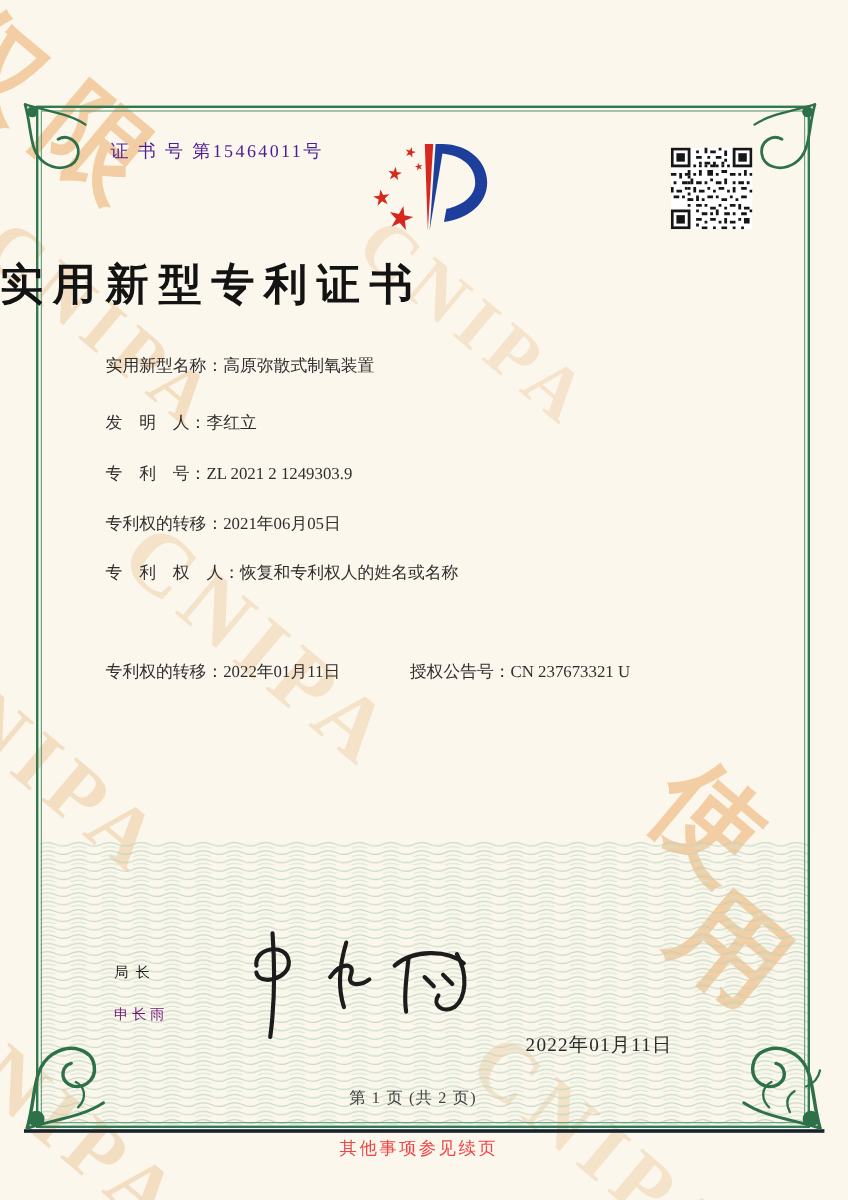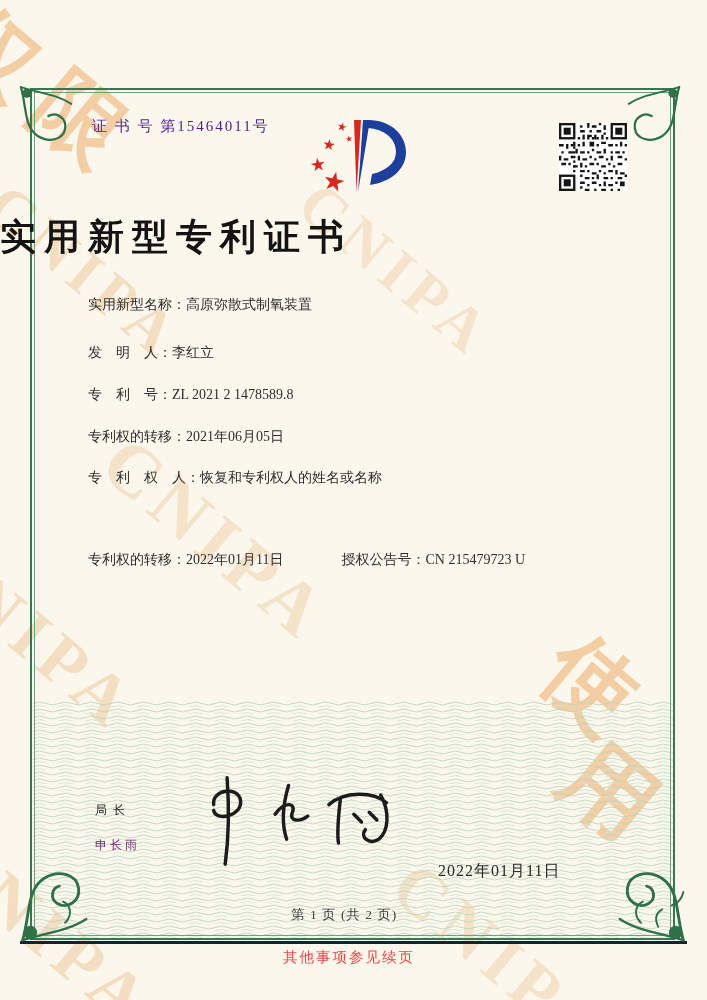--- a/index.html
+++ b/index.html
@@ -180,30 +180,30 @@
 
   <div class="title">实用新型专利证书</div>
 
   <div class="field f0">
     <span>实用新型名称：</span><span>高原弥散式制氧装置</span>
   </div>
   <div class="field f1">
     <span>发　明　人：</span><span>李红立</span>
   </div>
   <div class="field f2">
-    <span>专　利　号：</span><span>ZL 2021 2 1478589.8</span>
+    <span>专　利　号：</span><span>ZL 2021 2 1249303.9</span>
   </div>
   <div class="field f3">
     <span>专利权的转移：</span><span>2021年06月05日</span>
   </div>
   <div class="field f4">
     <span>专　利　权　人：</span><span>恢复和专利权人的姓名或名称</span>
   </div>
   <div class="field f6">
-    <span>专利权的转移：</span><span>2022年01月11日</span><span class="sep"></span><span>授权公告号：</span><span>CN 215479723 U</span>
+    <span>专利权的转移：</span><span>2022年01月11日</span><span class="sep"></span><span>授权公告号：</span><span>CN 237673321 U</span>
   </div>
 
   <div class="paras">
   </div>
 
   <div class="director-title">局长</div>
   <div class="director-name">申长雨</div>
 
   <svg class="signature" viewBox="0 0 228 100">
     <g stroke="#1c1c1c" stroke-width="3.6" fill="none" stroke-linecap="round" stroke-linejoin="round">

